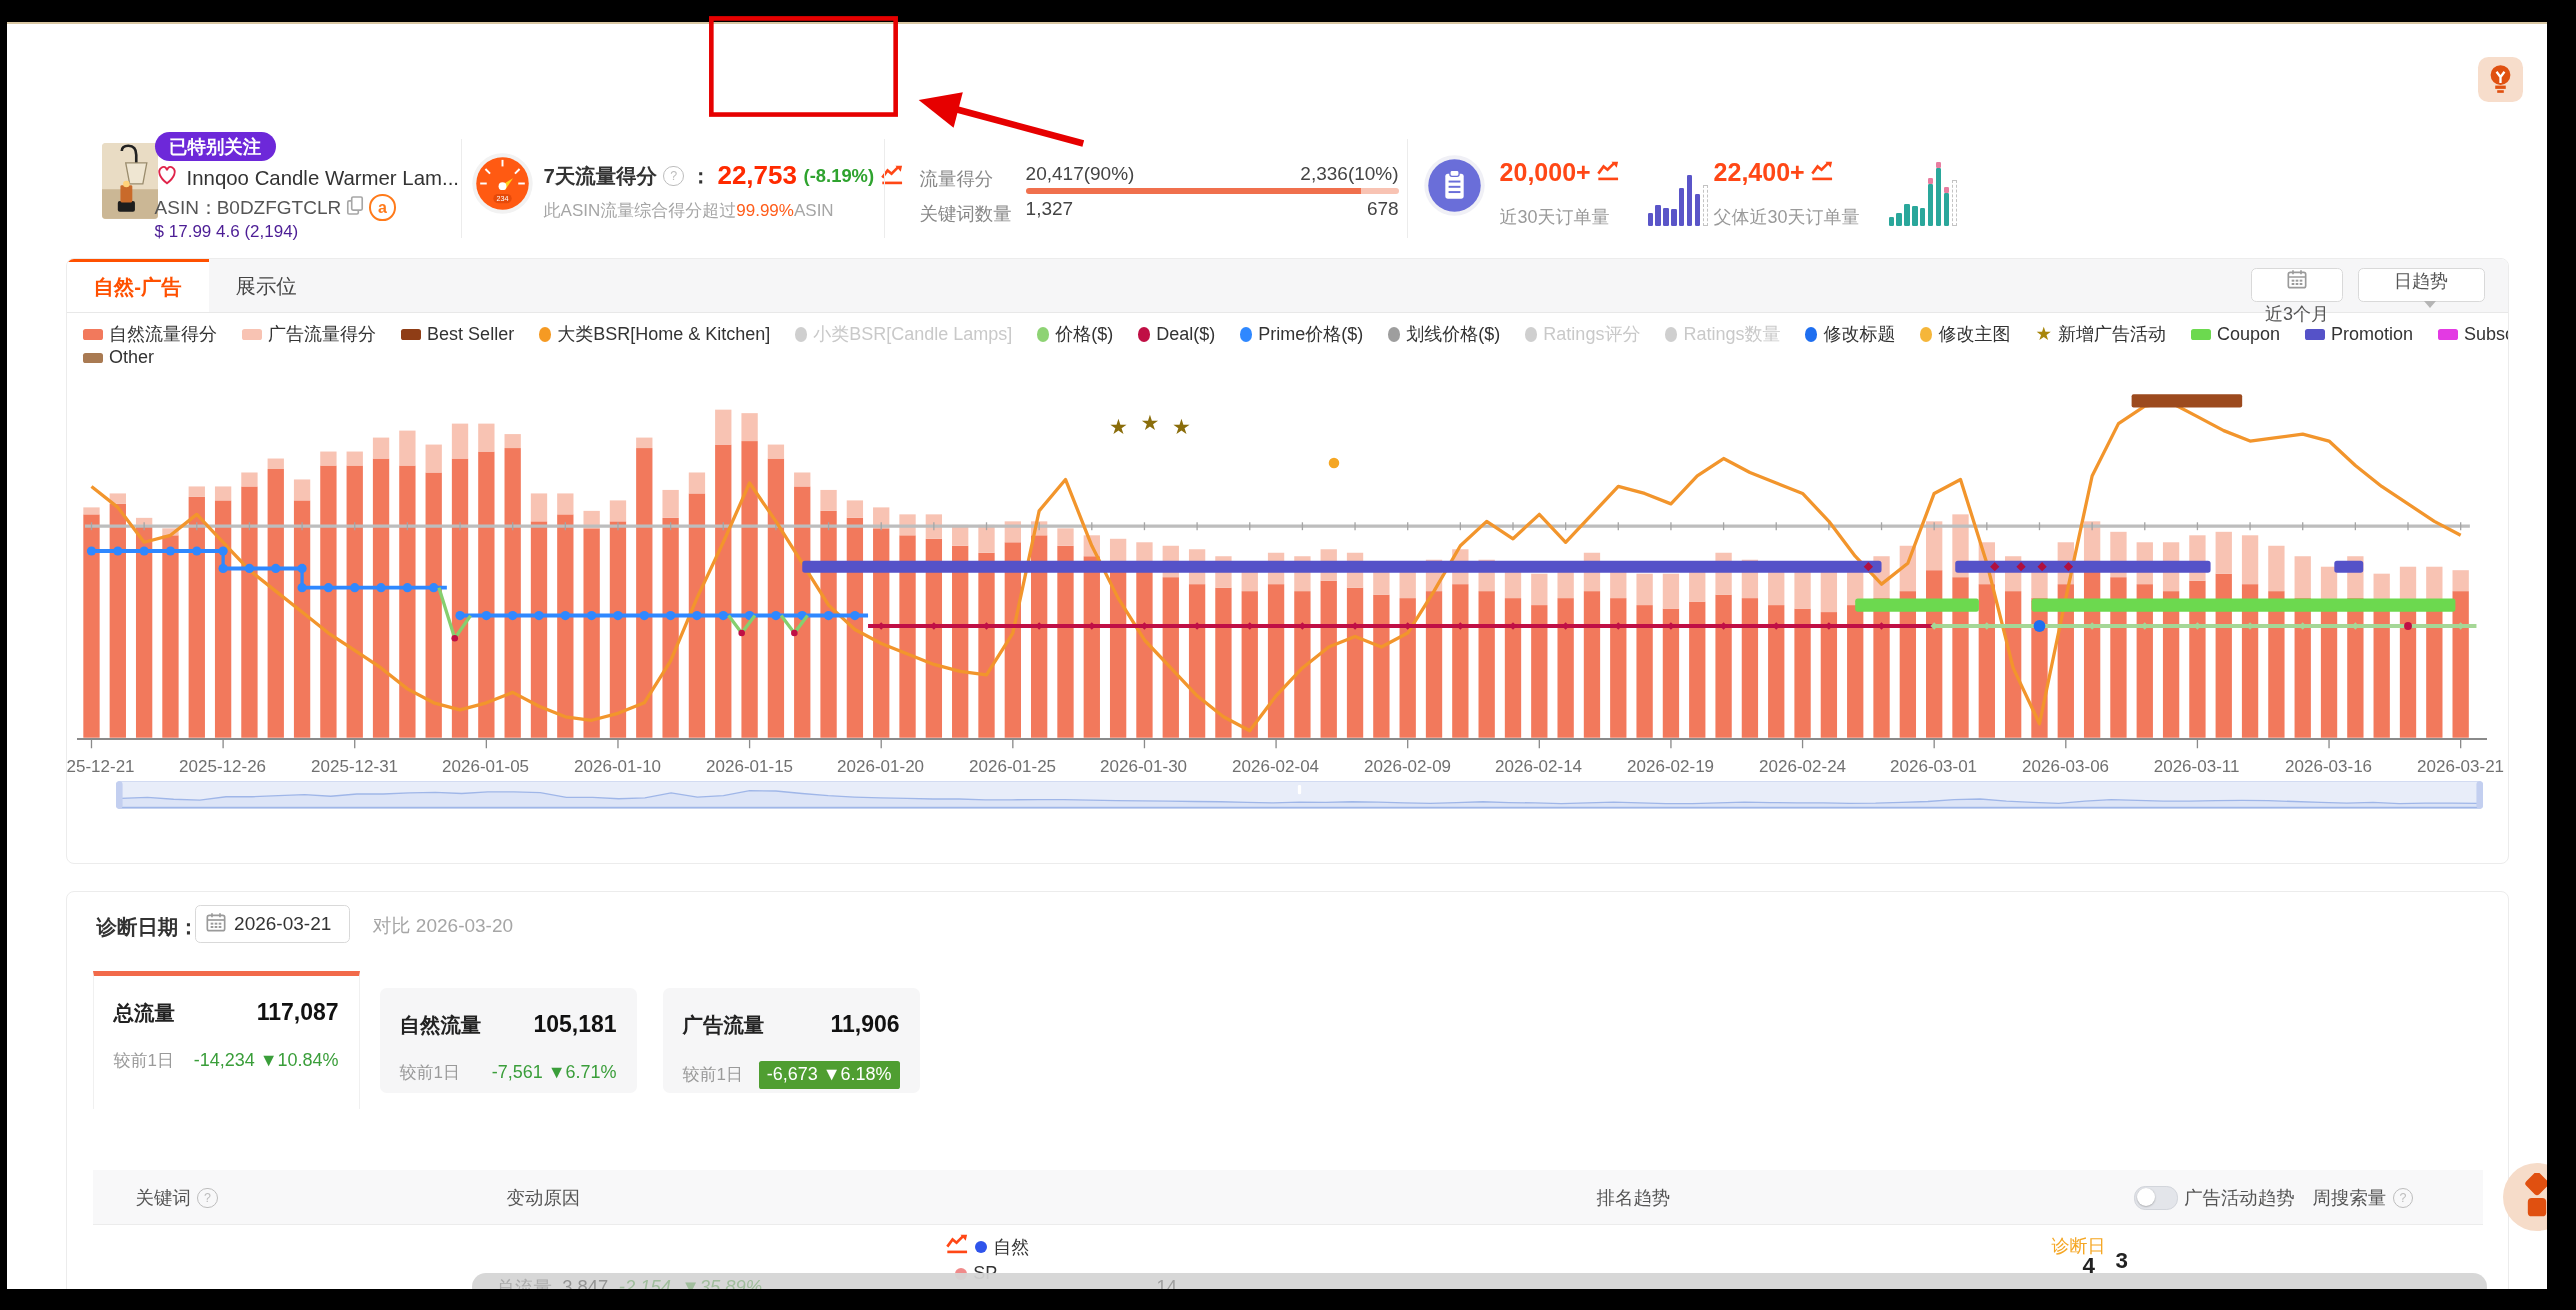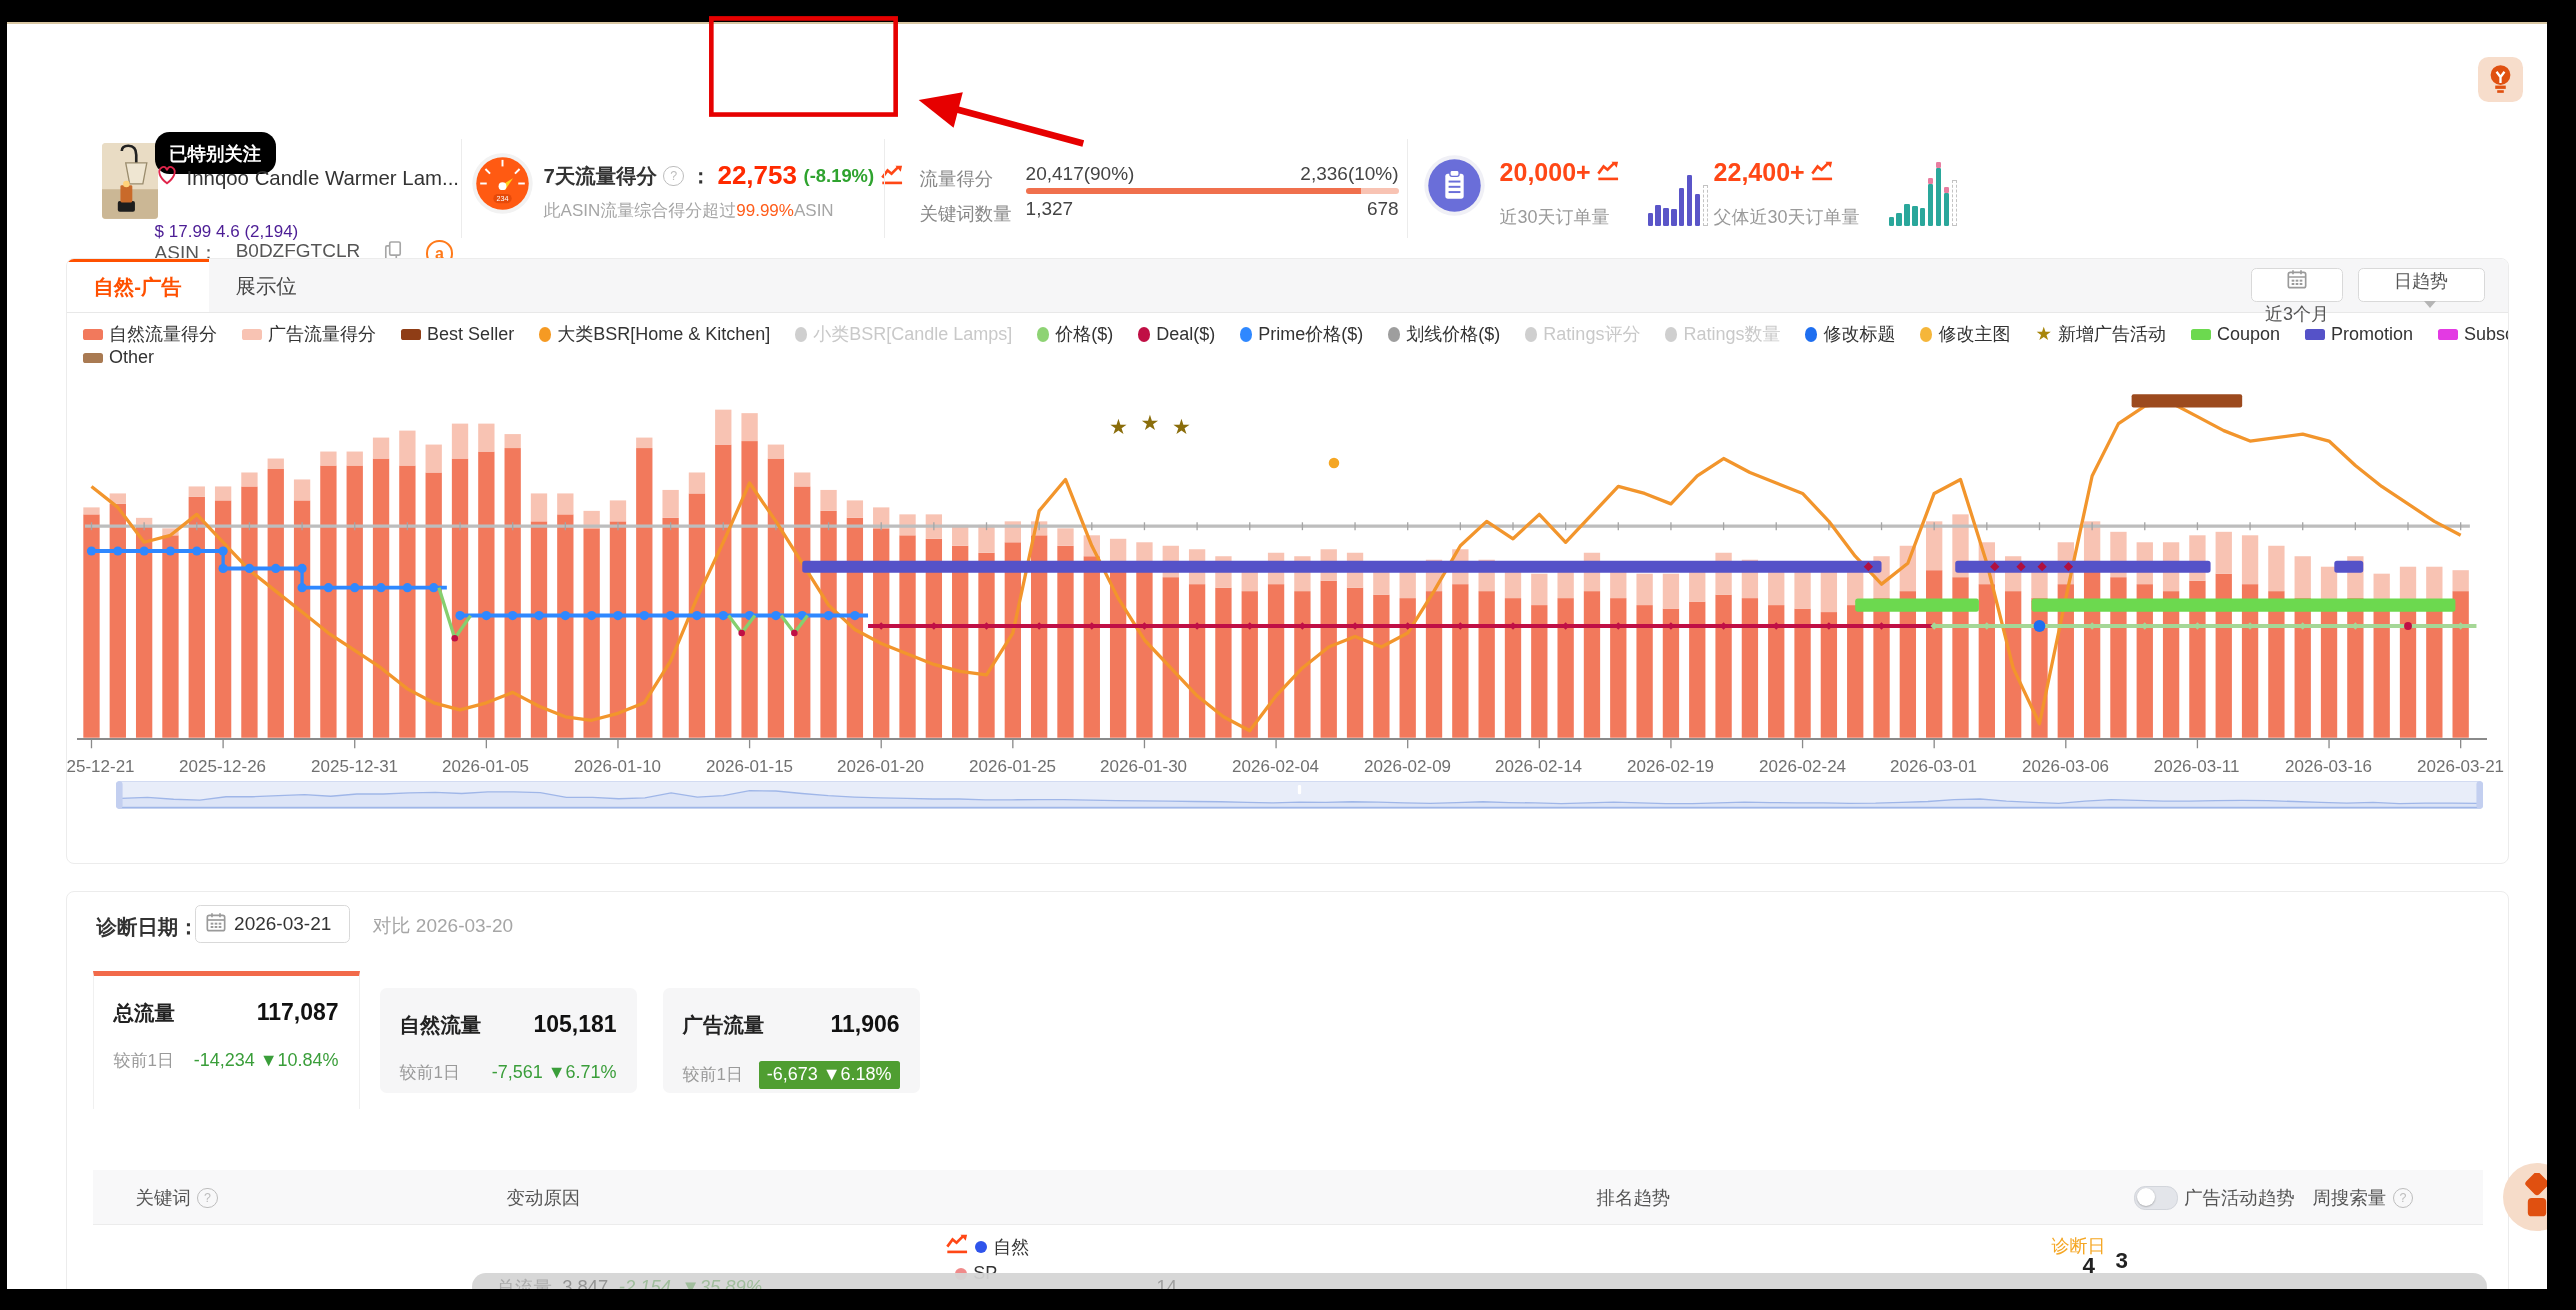--- a/index.html
+++ b/index.html
@@ -5,23 +5,23 @@
   html,body{margin:0;padding:0;background:#000;}
   .page{position:relative;width:2576px;height:1310px;background:#000;font-family:"Liberation Sans","DejaVu Sans",sans-serif;overflow:hidden;}
   .app{position:absolute;left:6.6px;top:22.4px;width:2540px;height:1265px;background:#fff;border-top:2.6px solid #d9c7a3;overflow:hidden;}
   
   .nav-tabs{position:absolute;left:59px;top:26px;display:flex;gap:8px;}
   .nav-tab{width:157px;height:63px;background:#efeff0;border-radius:8px 8px 0 0;display:flex;align-items:center;justify-content:center;font-size:22.4px;font-weight:bold;color:#555;cursor:pointer;}
   .nav-tab.active{background:#fff;color:#444;}
   .bulb-btn{position:absolute;left:2471px;top:33px;width:45px;height:45px;border-radius:10.5px;background:#f7ddcb;display:flex;align-items:center;justify-content:center;}
   
   .pimg{position:absolute;left:95px;top:119px;width:56px;height:76px;border-radius:4px;overflow:hidden;background:#e8dcc8;}
-  .badge{position:absolute;left:148px;top:108px;height:42px;padding:0 14.5px;border-radius:14.5px;background:#000000;color:#fff;font-size:18.4px;font-weight:bold;display:inline-flex;align-items:center;}
+  .badge{position:absolute;left:148px;top:108px;height:29px;padding:0 14.5px;border-radius:14.5px;background:#6d28d9;color:#fff;font-size:18.4px;font-weight:bold;display:inline-flex;align-items:center;}
   .title-row{position:absolute;left:148px;top:140px;display:flex;align-items:center;gap:8px;font-size:20.4px;color:#333;}
-  .asin-row{position:absolute;left:148px;top:170px;display:flex;gap:23px;font-size:19px;color:#555;margin-top:46px;}
+  .asin-row{position:absolute;left:148px;top:170px;display:flex;align-items:center;gap:4px;font-size:19px;color:#555;}
   .price-row{position:absolute;left:148px;top:198px;font-size:17px;color:#4c1d95;}
   .vdiv{position:absolute;top:115px;height:99px;width:1.3px;background:#ececec;}
   .score-row{position:absolute;left:537px;top:136px;display:flex;align-items:center;gap:6.6px;}
   .score-label{font-size:20.4px;font-weight:bold;color:#333;}
   .score-value{font-size:26px;font-weight:bold;color:#ff2a00;}
   .score-delta{font-size:18.4px;font-weight:bold;color:#2fa32f;}
   .score-sub{position:absolute;left:537px;top:175px;font-size:17px;color:#a6a6a6;}
   .score-sub b{color:#ff5c1a;font-weight:normal;}
   .help{display:inline-flex;width:18.4px;height:18.4px;border:1.3px solid #bdbdbd;border-radius:50%;color:#bdbdbd;font-size:12.5px;align-items:center;justify-content:center;flex:none;}
   .ts-label{position:absolute;font-size:18.4px;color:#888;}

